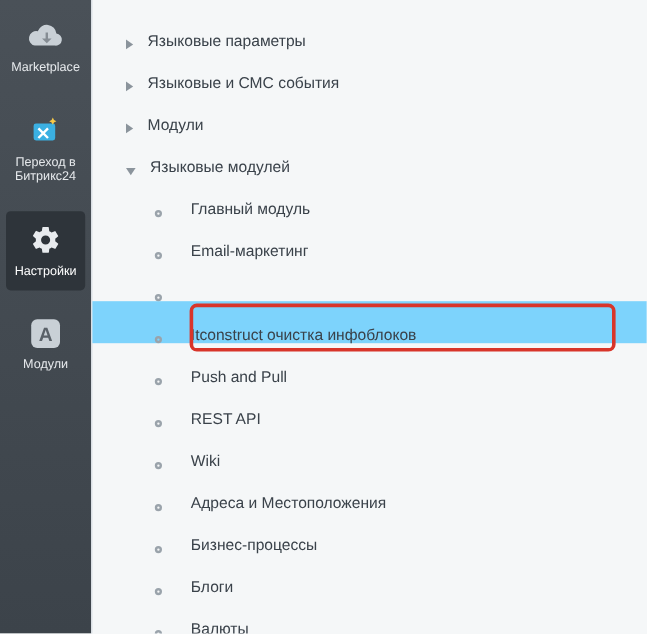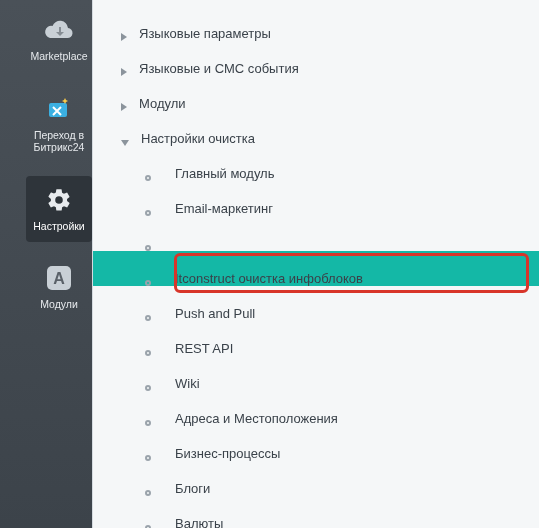--- a/index.html
+++ b/index.html
@@ -6,25 +6,25 @@
   body {
     font-family: -apple-system, BlinkMacSystemFont, "Segoe UI", Arial, sans-serif;
     font-size: 13px;
     background: #f5f7f8;
     width: 539px;
     height: 528px;
     overflow: hidden;
     display: flex;
   }
   .left-rail {
-    width: 92px;
+    width: 76px;
     background: linear-gradient(180deg, #4a5158 0%, #3c434a 100%);
     display: flex;
     flex-direction: column;
-    align-items: flex-end;
+    align-items: center;
     padding-top: 0;
     flex-shrink: 0;
   }
   .rail-item {
     width: 66px;
     display: flex;
     flex-direction: column;
     align-items: center;
     padding: 8px 2px 10px;
     cursor: pointer;
@@ -67,21 +67,21 @@
     padding-left: 28px;
     cursor: pointer;
     color: #3a424a;
     font-size: 13px;
   }
   .tree-item.sub {
     padding-left: 52px;
     gap: 10px;
   }
   .tree-item.highlighted {
-    background: #14b8a6;
+    background: #7dd3fc;
   }
   .chev {
     width: 0; height: 0;
     border-top: 4px solid transparent;
     border-bottom: 4px solid transparent;
     border-left: 6px solid #8b949c;
     margin-right: 12px;
     flex-shrink: 0;
   }
   .chev.open {
@@ -161,21 +161,21 @@
       <div class="tree-item">
         <span class="chev"></span>
         <span>Языковые и СМС события</span>
       </div>
       <div class="tree-item">
         <span class="chev"></span>
         <span>Модули</span>
       </div>
       <div class="tree-item">
         <span class="chev open"></span>
-        <span>Настройки очистка</span>
+        <span>Языковые модулей</span>
       </div>
       <div class="tree-item sub">
         <span class="bullet"></span>
         <span>Главный модуль</span>
       </div>
       <div class="tree-item sub">
         <span class="bullet"></span>
         <span>Email-маркетинг</span>
       </div>
       <div class="tree-item sub">

